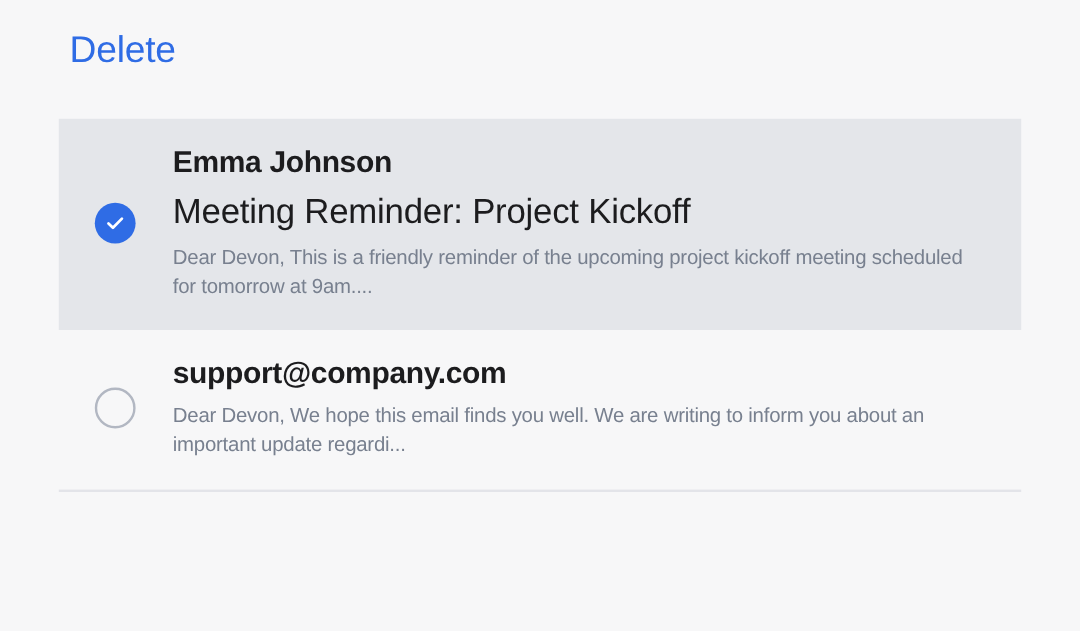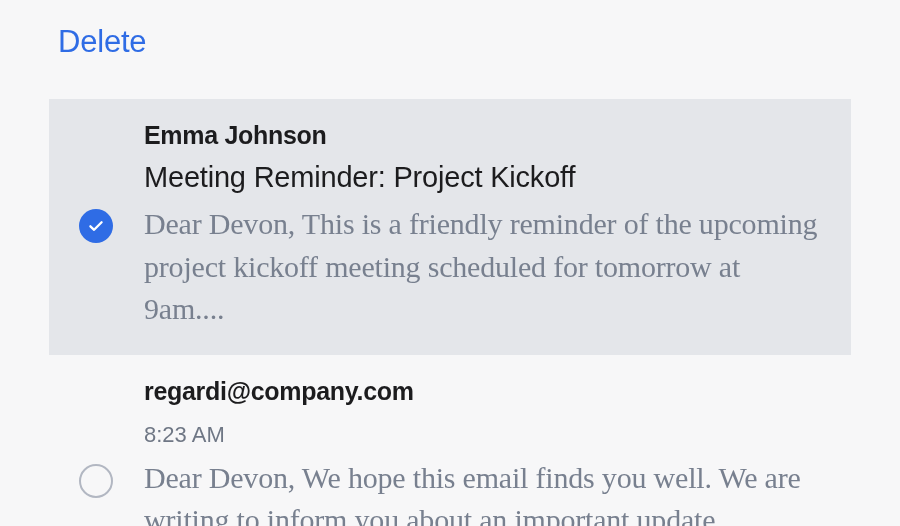--- a/index.html
+++ b/index.html
@@ -93,21 +93,20 @@
   .email-main {
     flex: 1 1 auto;
     min-width: 0;
     padding-right: 32px;
   }
   .email-toprow {
     display: flex;
     align-items: baseline;
     justify-content: space-between;
     gap: 16px;
-    flex-direction: column;
   }
   .email-sender {
     font-size: 25px;
     font-weight: 700;
     color: #1c1c1e;
     letter-spacing: -0.3px;
     white-space: nowrap;
     overflow: hidden;
     text-overflow: ellipsis;
   }
@@ -123,26 +122,25 @@
     font-size: 29px;
     font-weight: 400;
     color: #1c1c1e;
     letter-spacing: -0.2px;
     white-space: nowrap;
     overflow: hidden;
     text-overflow: ellipsis;
   }
   .email-preview {
     margin-top: 9px;
-    font-size: 30px;
+    font-size: 17px;
     font-weight: 400;
     color: #78808f;
     line-height: 1.42;
     letter-spacing: -0.2px;
-    font-family: Liberation Serif, serif;
   }
 
   
   .list-divider {
     height: 2px;
     background: #e3e4e9;
     margin: 0 49px;
   }
 </style>
 </head>
@@ -166,22 +164,21 @@
       </div>
       <div class="email-subject">Meeting Reminder: Project Kickoff</div>
       <div class="email-preview">Dear Devon, This is a friendly reminder of the upcoming project kickoff meeting scheduled for tomorrow at 9am....</div>
     </div>
   </div>
 
   <div class="email-row">
     <div class="select-control unchecked"></div>
     <div class="email-main">
       <div class="email-toprow">
-        <div class="email-sender">regardi@company.com</div>
-        <div class="email-time">8:23 AM</div>
+        <div class="email-sender">support@company.com</div>
       </div>
       <div class="email-preview">Dear Devon, We hope this email finds you well. We are writing to inform you about an important update regardi...</div>
     </div>
   </div>
 
   <div class="list-divider"></div>
 
 </div>
 
 </body></html>

